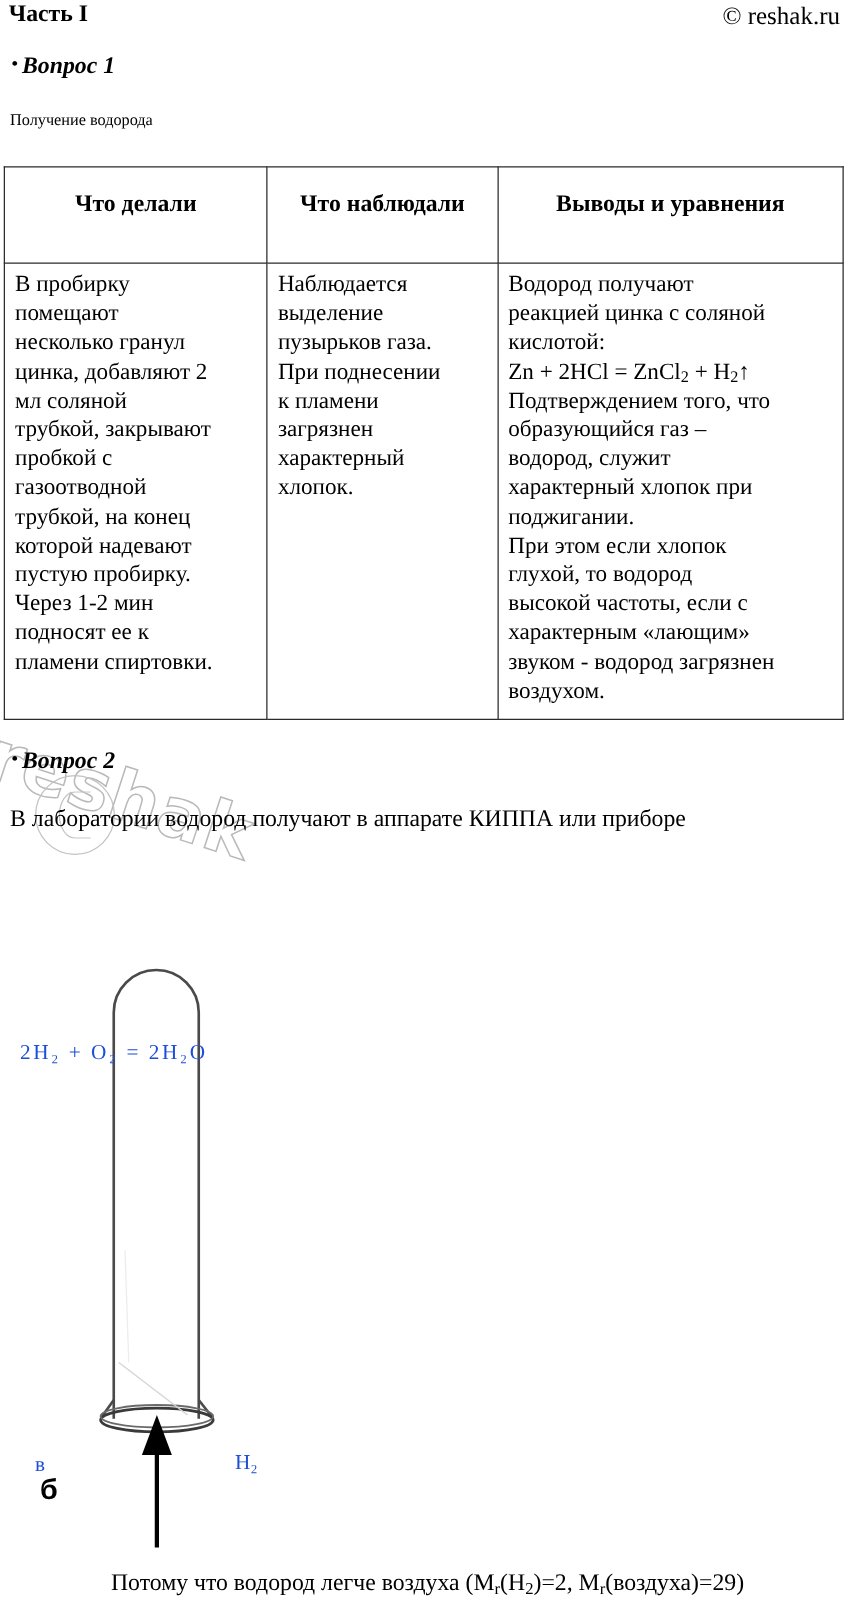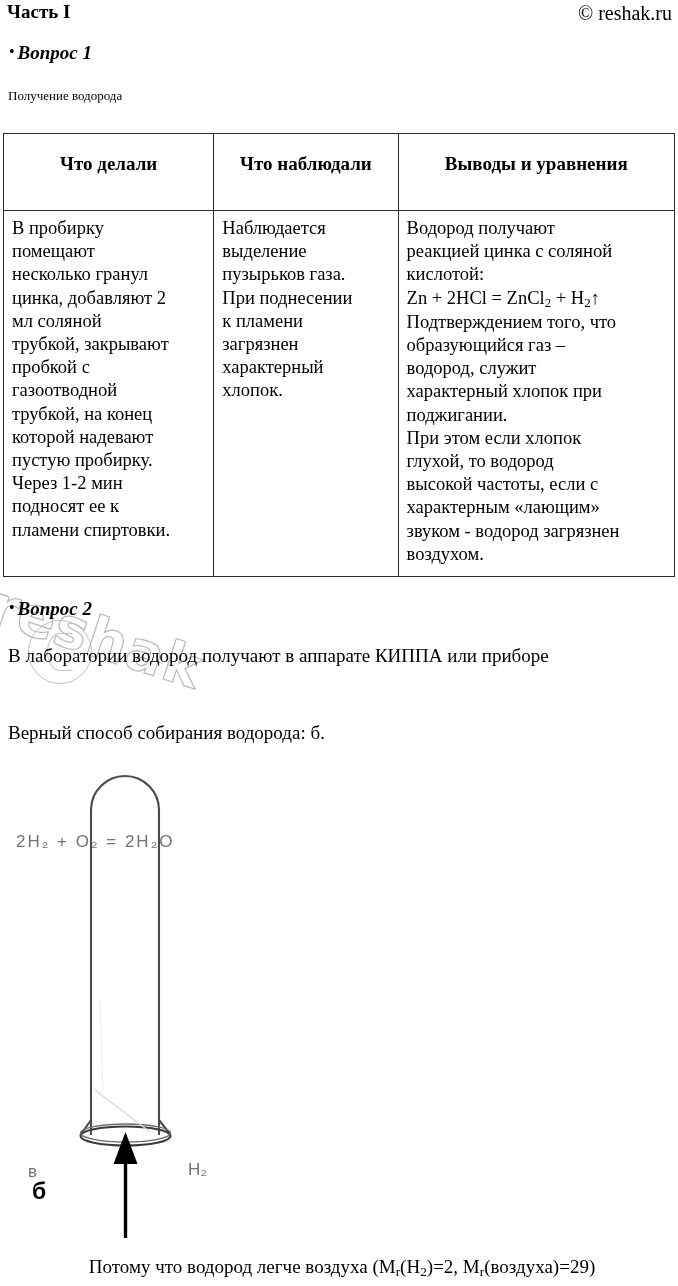--- a/index.html
+++ b/index.html
@@ -182,24 +182,24 @@
   
   .figure {
     position: absolute;
     left: 0px;
     top: 760px;
     width: 340px;
     height: 480px;
   }
   .ghost {
     position: absolute;
-    color: #737373;
+    color: #1d4ed8;
     font-size: 17px;
     white-space: nowrap;
-    font-family: Liberation Sans, sans-serif;
+    font-family: Liberation Serif, serif;
   }
   .g1 { left: 16px; top: 72px; letter-spacing: 2px; }
   .g2 { left: 188px; top: 400px; }
   .g3 { left: 28px; top: 402px; }
   .fig-label {
     position: absolute;
     left: 32px;
     top: 1178px;
     font-size: 23px;
     font-weight: bold;
@@ -296,23 +296,20 @@
   </div>
 
   <div class="q-head q2">
     <span class="bullet">•</span><span>Вопрос 2</span>
   </div>
 
   <div class="para p-lab">
     <span>В лаборатории водород получают в аппарате </span><b class="em">КИППА</b><span> или приборе</span>
   </div>
 
-  <div class="para p-correct">
-    <span>Верный способ собирания водорода: </span><b class="em">б</b><span>.</span>
-  </div>
 
   <div class="figure">
     <div class="ghost g1">2H₂ + O₂ = 2H₂O</div>
     <div class="ghost g2">H₂</div>
     <div class="ghost g3">в</div>
     <svg width="340" height="480" viewBox="0 0 340 480">
 
       <path d="M 91 375 L 91 50 A 34 34 0 0 1 159 50 L 159 375" fill="none" stroke="#4a4a4a" stroke-width="2.1"></path>
 
       <path d="M 91 360 L 81 374" fill="none" stroke="#4a4a4a" stroke-width="2.1"></path>

